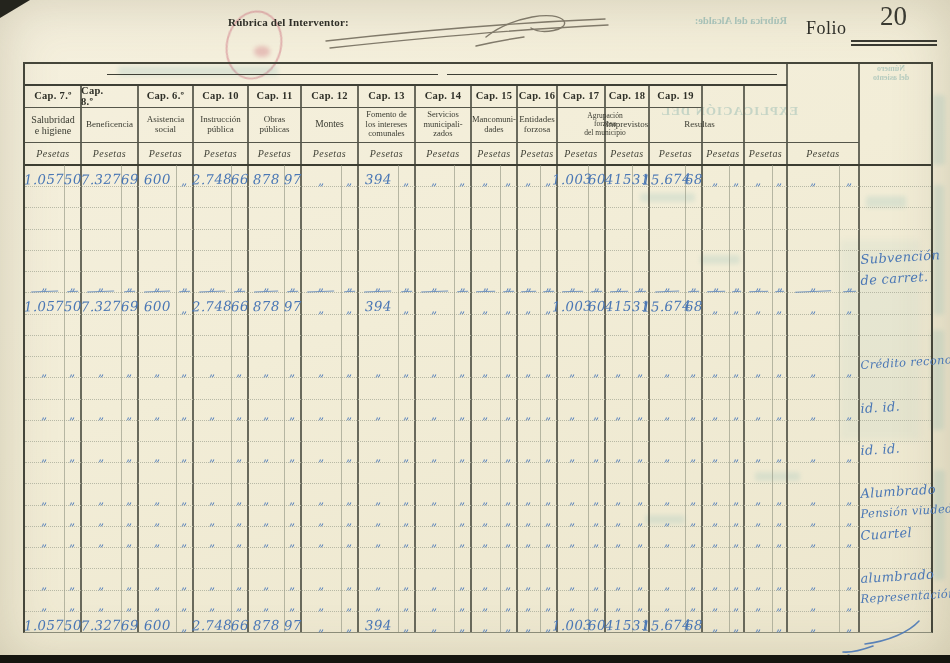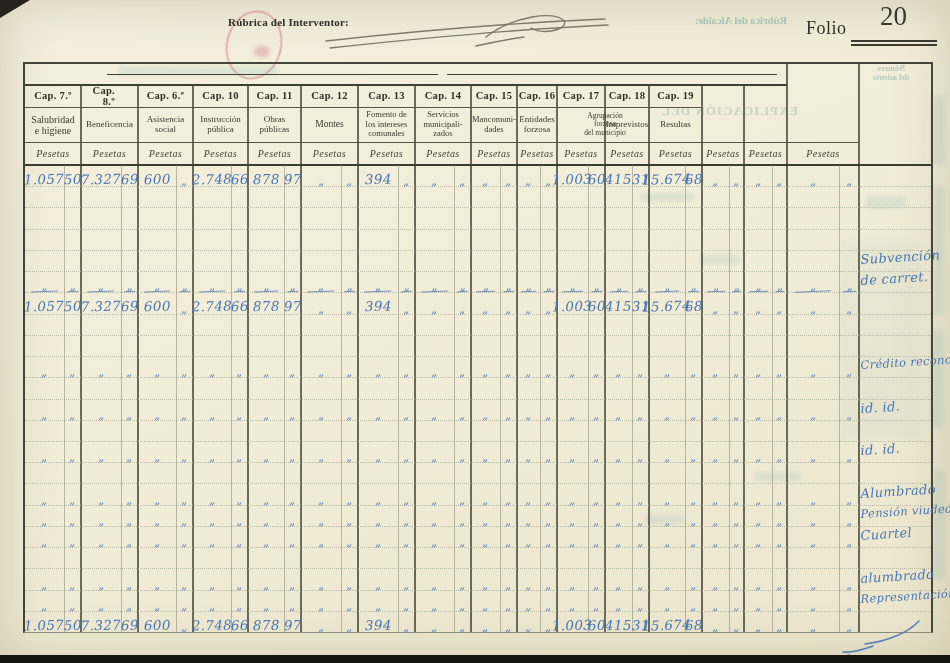--- a/index.html
+++ b/index.html
@@ -148,21 +148,21 @@
       <div class="cline" style="left: 515px; top: 101px; height: 467px;"></div>
       <div class="cline" style="left: 563px; top: 101px; height: 467px;"></div>
       <div class="cline" style="left: 607px; top: 101px; height: 467px;"></div>
       <div class="cline" style="left: 660px; top: 101px; height: 467px;"></div>
       <div class="cline" style="left: 704px; top: 101px; height: 467px;"></div>
       <div class="cline" style="left: 747px; top: 101px; height: 467px;"></div>
       <div class="cline" style="left: 814px; top: 101px; height: 467px;"></div>
       <div class="capcell" style="left: 0px; width: 56px;">Cap. 7.º</div>
       <div class="namecell" style="left: 0px; width: 56px; font-size: 10px;">Salubridad
 e higiene</div>
-      <div class="capcell" style="left: 56px; width: 34px; text-align: right;">Cap. 8.º</div>
+      <div class="capcell" style="left: 56px; width: 34px;">Cap. 8.º</div>
       <div class="namecell" style="left: 56px; width: 57px; font-size: 9px;">Beneficencia</div>
       <div class="capcell" style="left: 113px; width: 55px;">Cap. 6.º</div>
       <div class="namecell" style="left: 113px; width: 55px; font-size: 9px;">Asistencia
 social</div>
       <div class="capcell" style="left: 168px; width: 55px;">Cap. 10</div>
       <div class="namecell" style="left: 168px; width: 55px; font-size: 9px;">Instrucción
 pública</div>
       <div class="capcell" style="left: 223px; width: 53px;">Cap. 11</div>
       <div class="namecell" style="left: 223px; width: 53px; font-size: 9px;">Obras
 públicas</div>
@@ -182,21 +182,21 @@
       <div class="capcell" style="left: 492px; width: 40px;">Cap. 16</div>
       <div class="namecell" style="left: 492px; width: 40px; font-size: 9px;">Entidades
 forzosa</div>
       <div class="capcell" style="left: 532px; width: 48px;">Cap. 17</div>
       <div class="namecell" style="left: 532px; width: 48px; font-size: 7.5px; padding-left: 24px;">Agrupación
 forzosa
 del municipio</div>
       <div class="capcell" style="left: 580px; width: 44px;">Cap. 18</div>
       <div class="namecell" style="left: 580px; width: 44px; font-size: 9px;">Imprevistos</div>
       <div class="capcell" style="left: 624px; width: 53px;">Cap. 19</div>
-      <div class="namecell" style="left: 624px; width: 53px; font-size: 9px;">Resultas</div>
+      <div class="namecell" style="left: 624px; width: 53px; font-size: 9px; padding-left: 24px;">Resultas</div>
       <div class="pescell" style="left: 0px; width: 56px;">Pesetas</div>
       <div class="pescell" style="left: 56px; width: 57px;">Pesetas</div>
       <div class="pescell" style="left: 113px; width: 55px;">Pesetas</div>
       <div class="pescell" style="left: 168px; width: 55px;">Pesetas</div>
       <div class="pescell" style="left: 223px; width: 53px;">Pesetas</div>
       <div class="pescell" style="left: 276px; width: 57px;">Pesetas</div>
       <div class="pescell" style="left: 333px; width: 57px;">Pesetas</div>
       <div class="pescell" style="left: 390px; width: 56px;">Pesetas</div>
       <div class="pescell" style="left: 446px; width: 46px;">Pesetas</div>
       <div class="pescell" style="left: 492px; width: 40px;">Pesetas</div>

